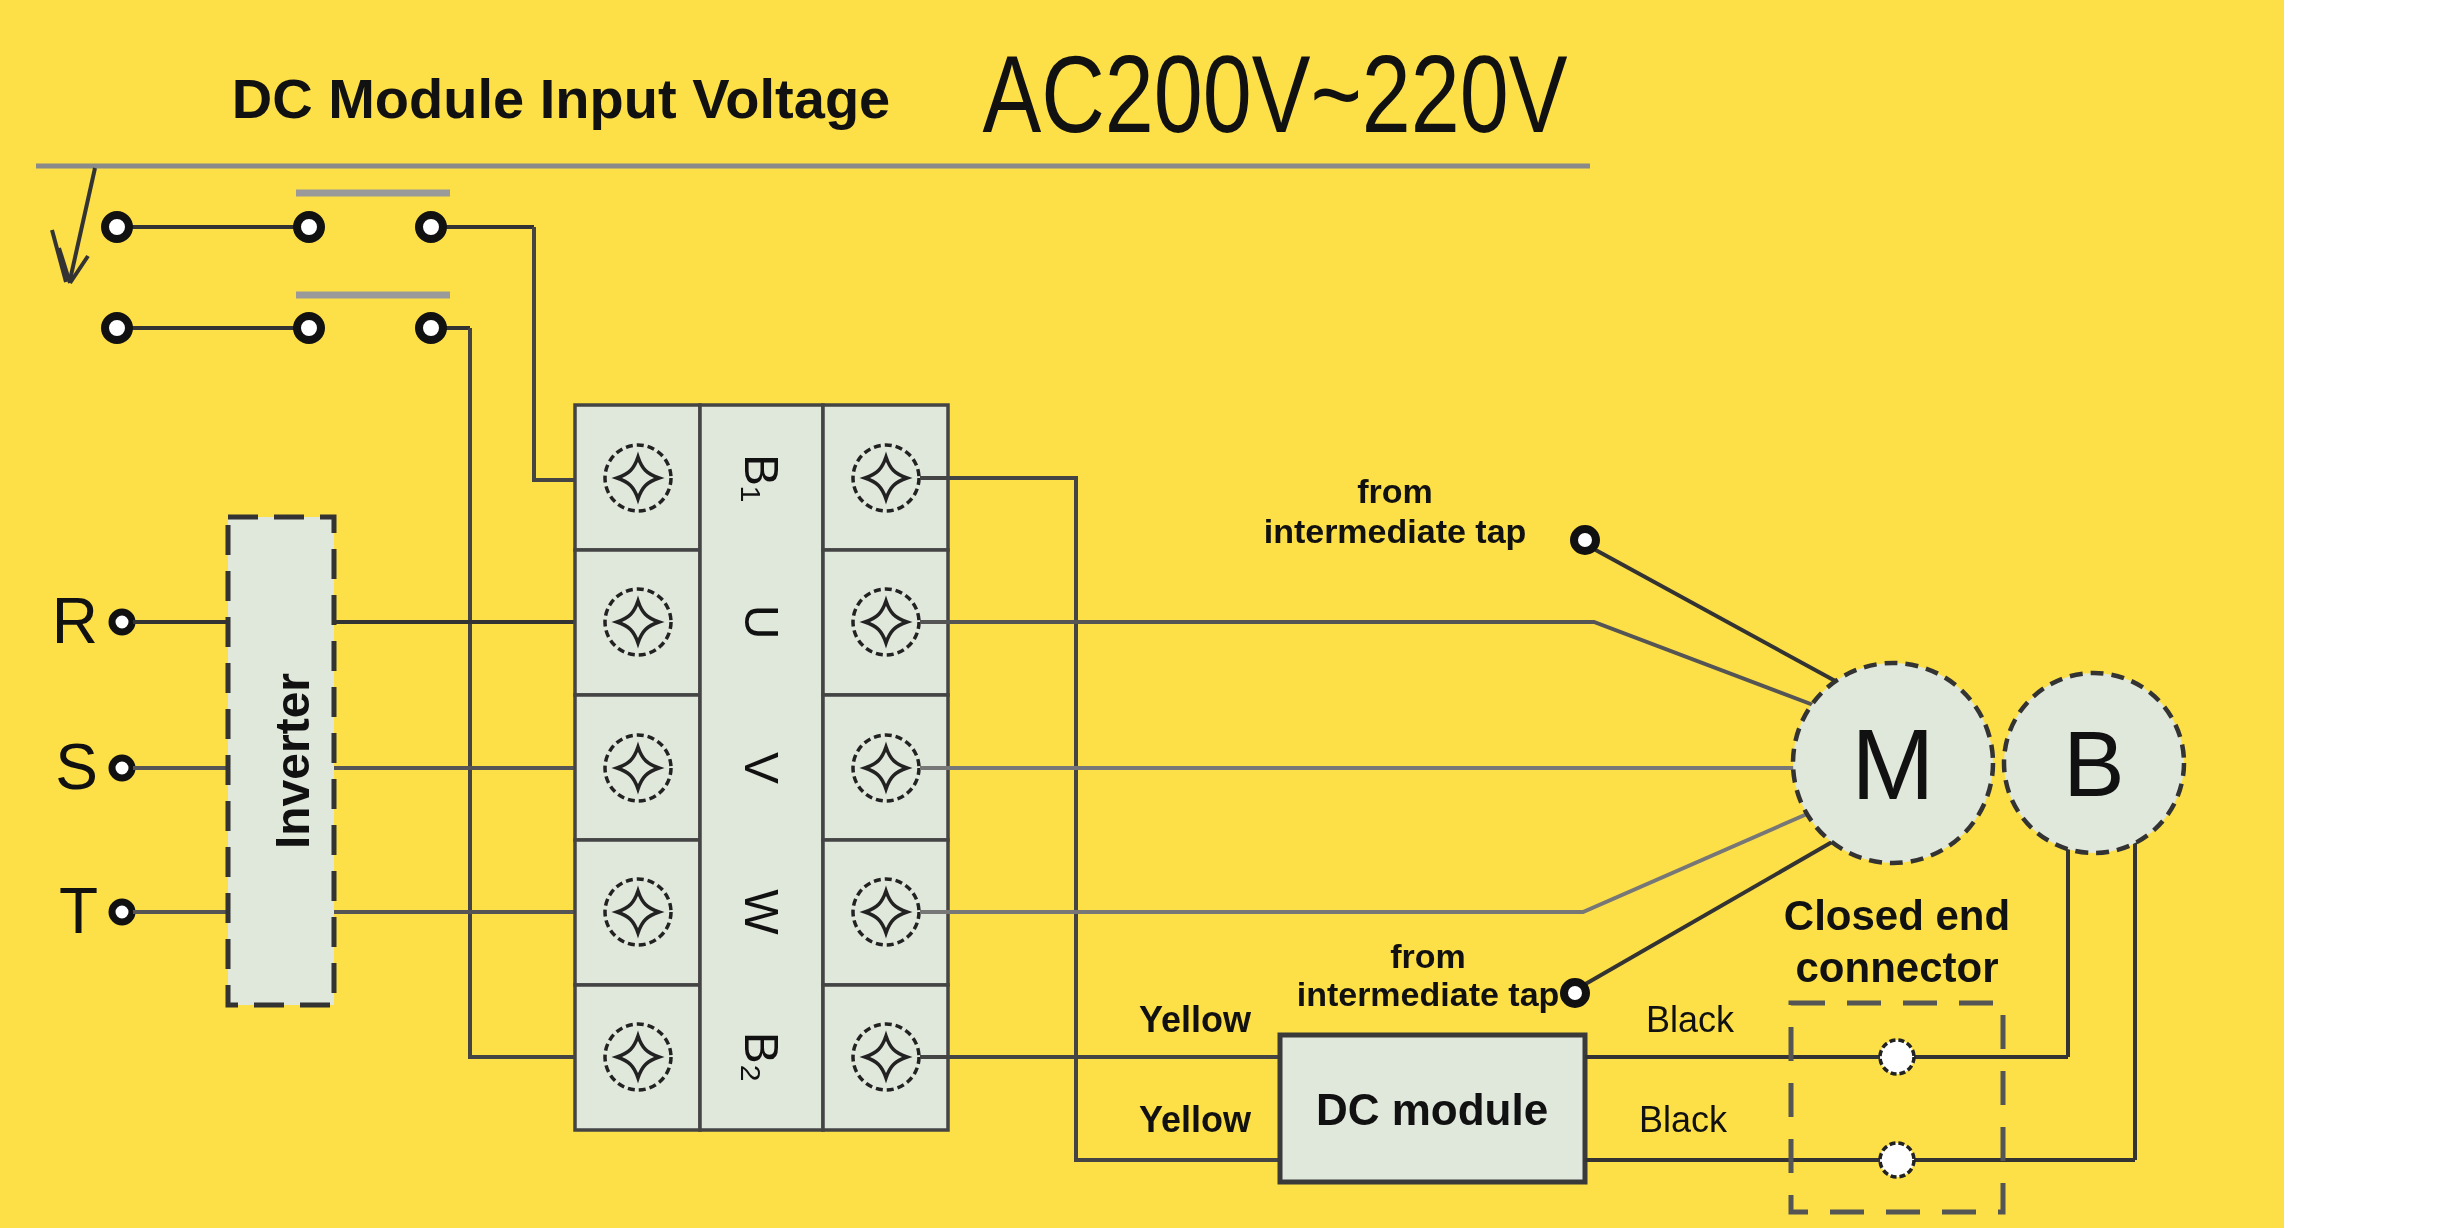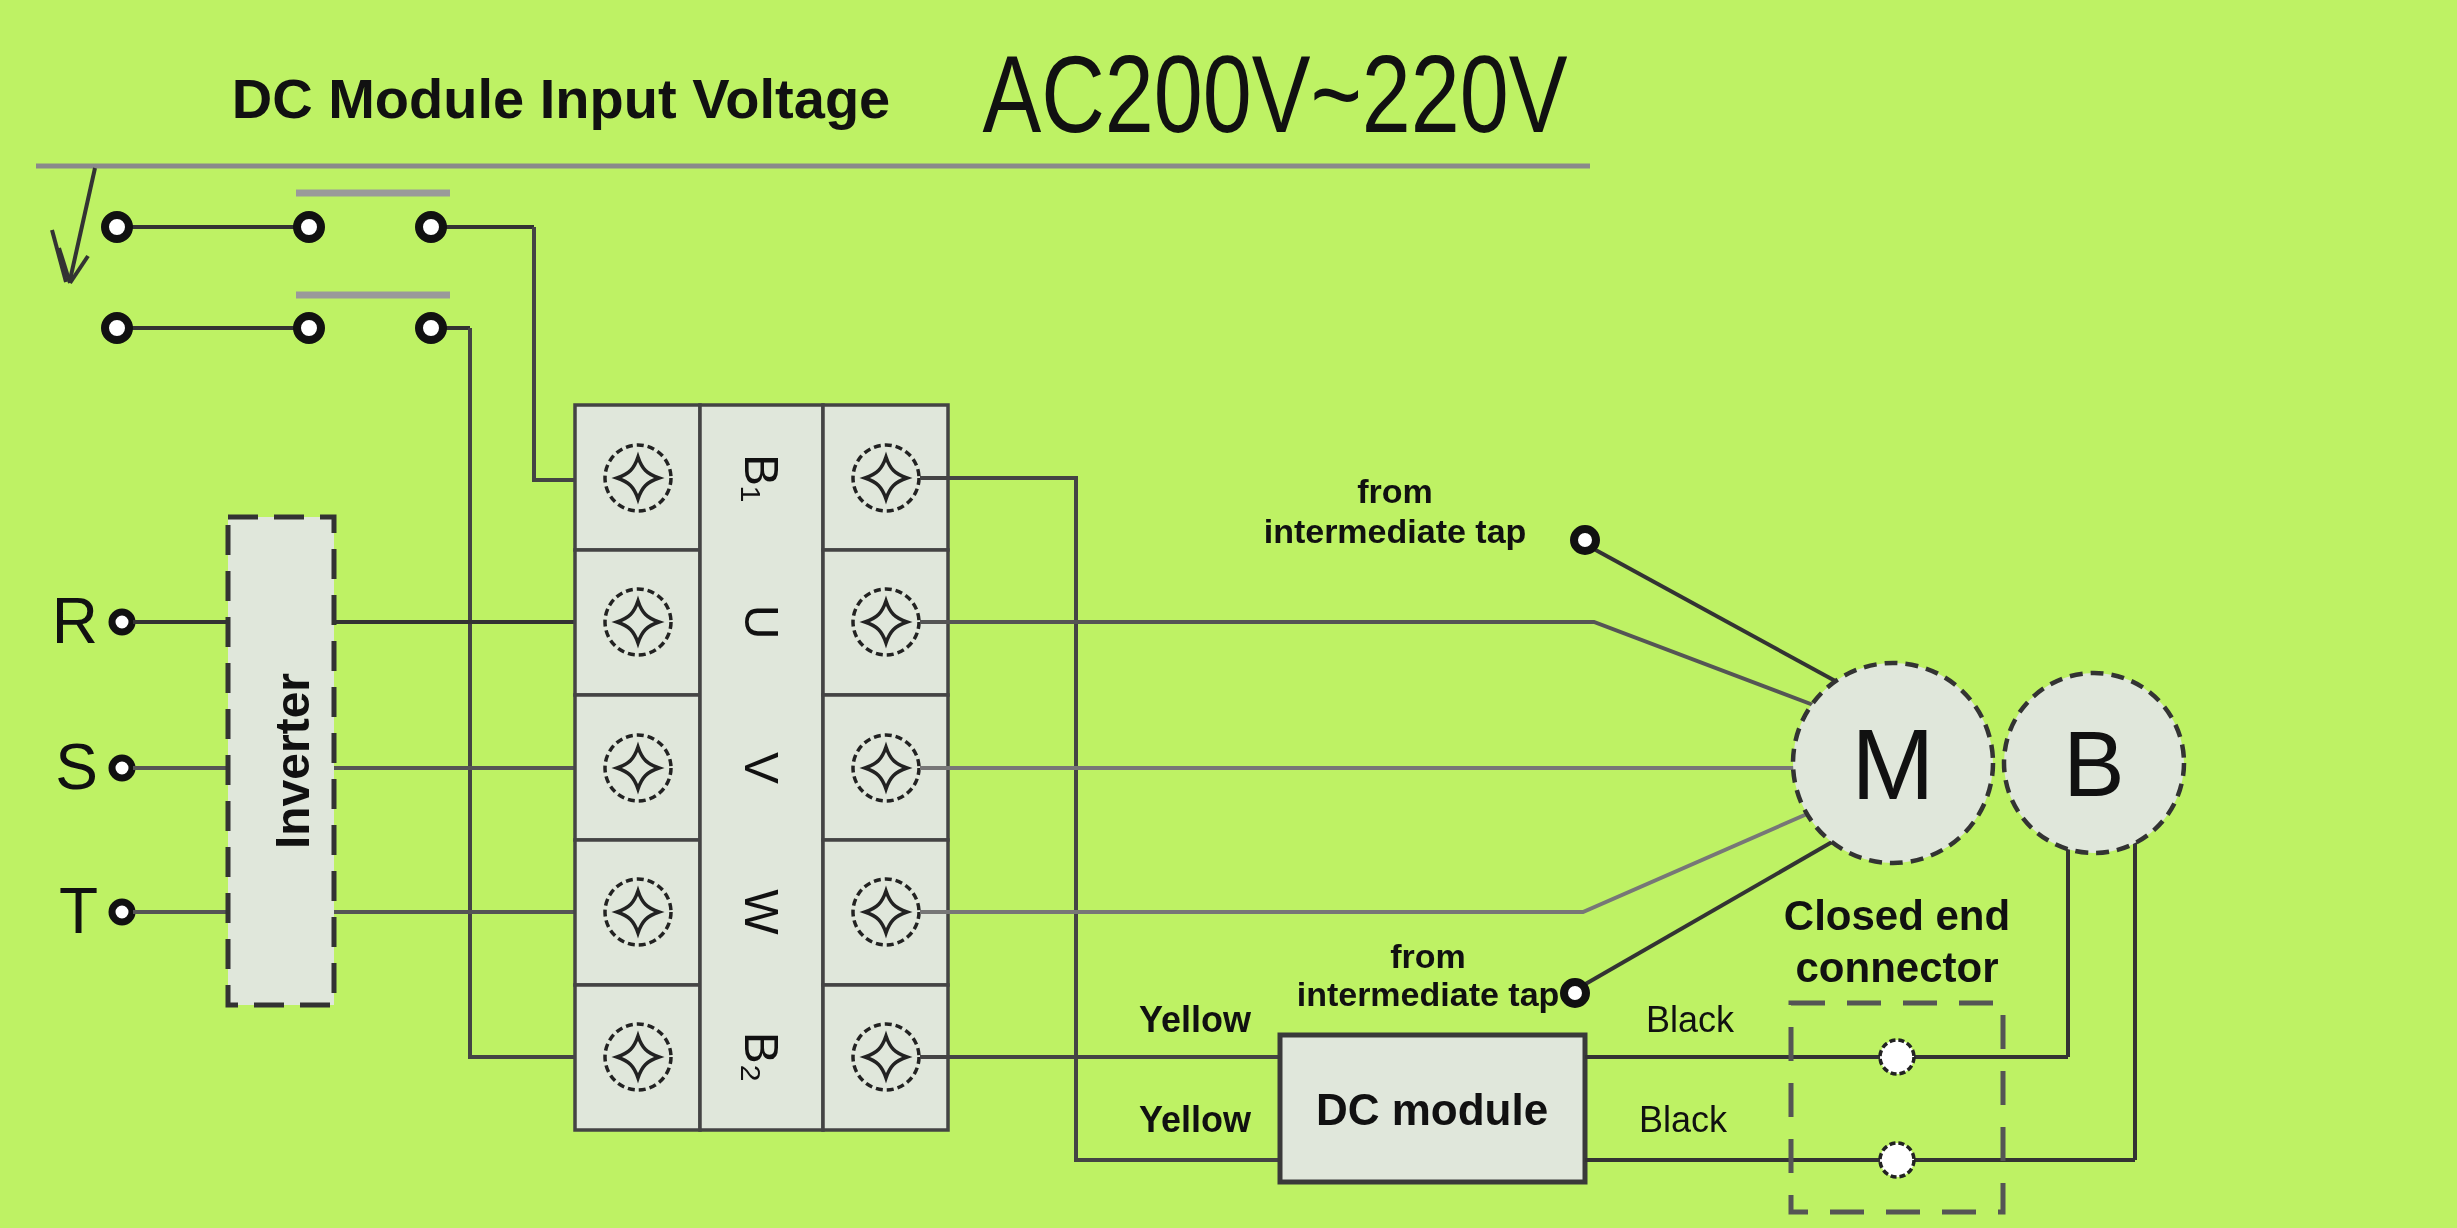--- a/index.html
+++ b/index.html
@@ -1,16 +1,16 @@
 <!DOCTYPE html>
 <html><head>
 <meta charset="utf-8">
 <style>
   html,body{margin:0;padding:0;background:#ffffff;}
-  .stage{position:relative;width:2457px;height:1228px;background:#bef264;overflow:hidden;text-align:center;}
+  .stage{position:relative;width:2284px;height:1228px;background:#fde047;overflow:hidden;text-align:center;}
   svg{display:block;}
   text{font-family:"Liberation Sans","DejaVu Sans",sans-serif;fill:#111;}
   .t-bold{font-weight:bold;}
   .t-sub{font-family:"DejaVu Sans",sans-serif;}
 </style>
 </head>
 <body>
 
 <div class="stage">
 <svg viewBox="0 0 2457 1228" width="2457" height="1228">

